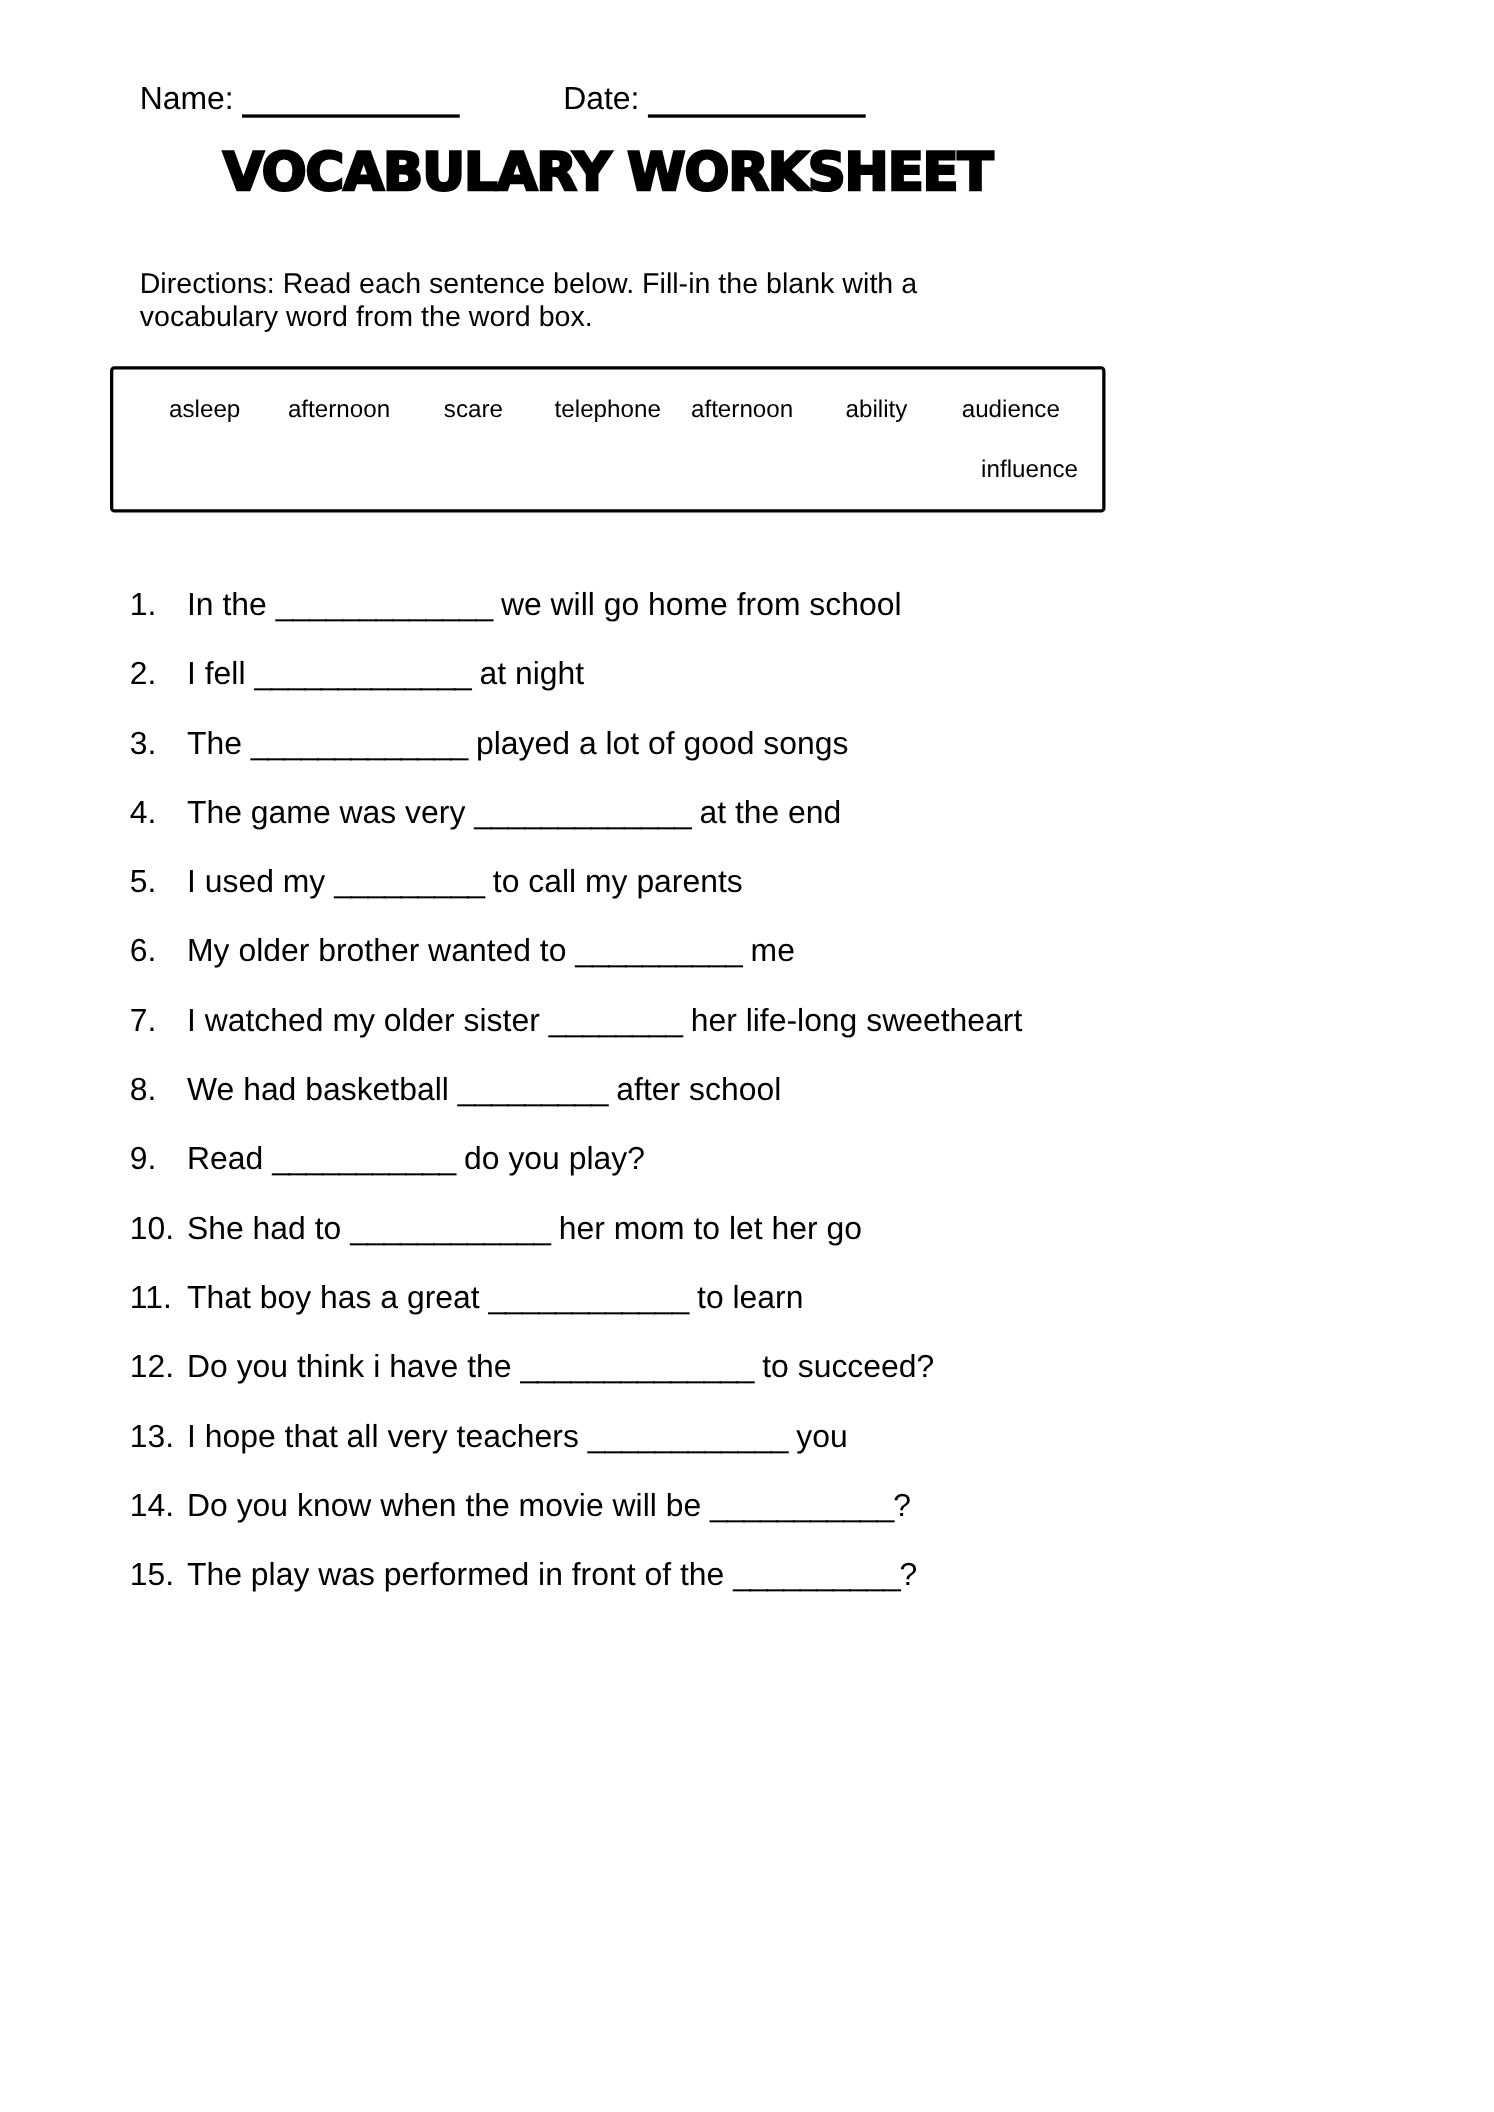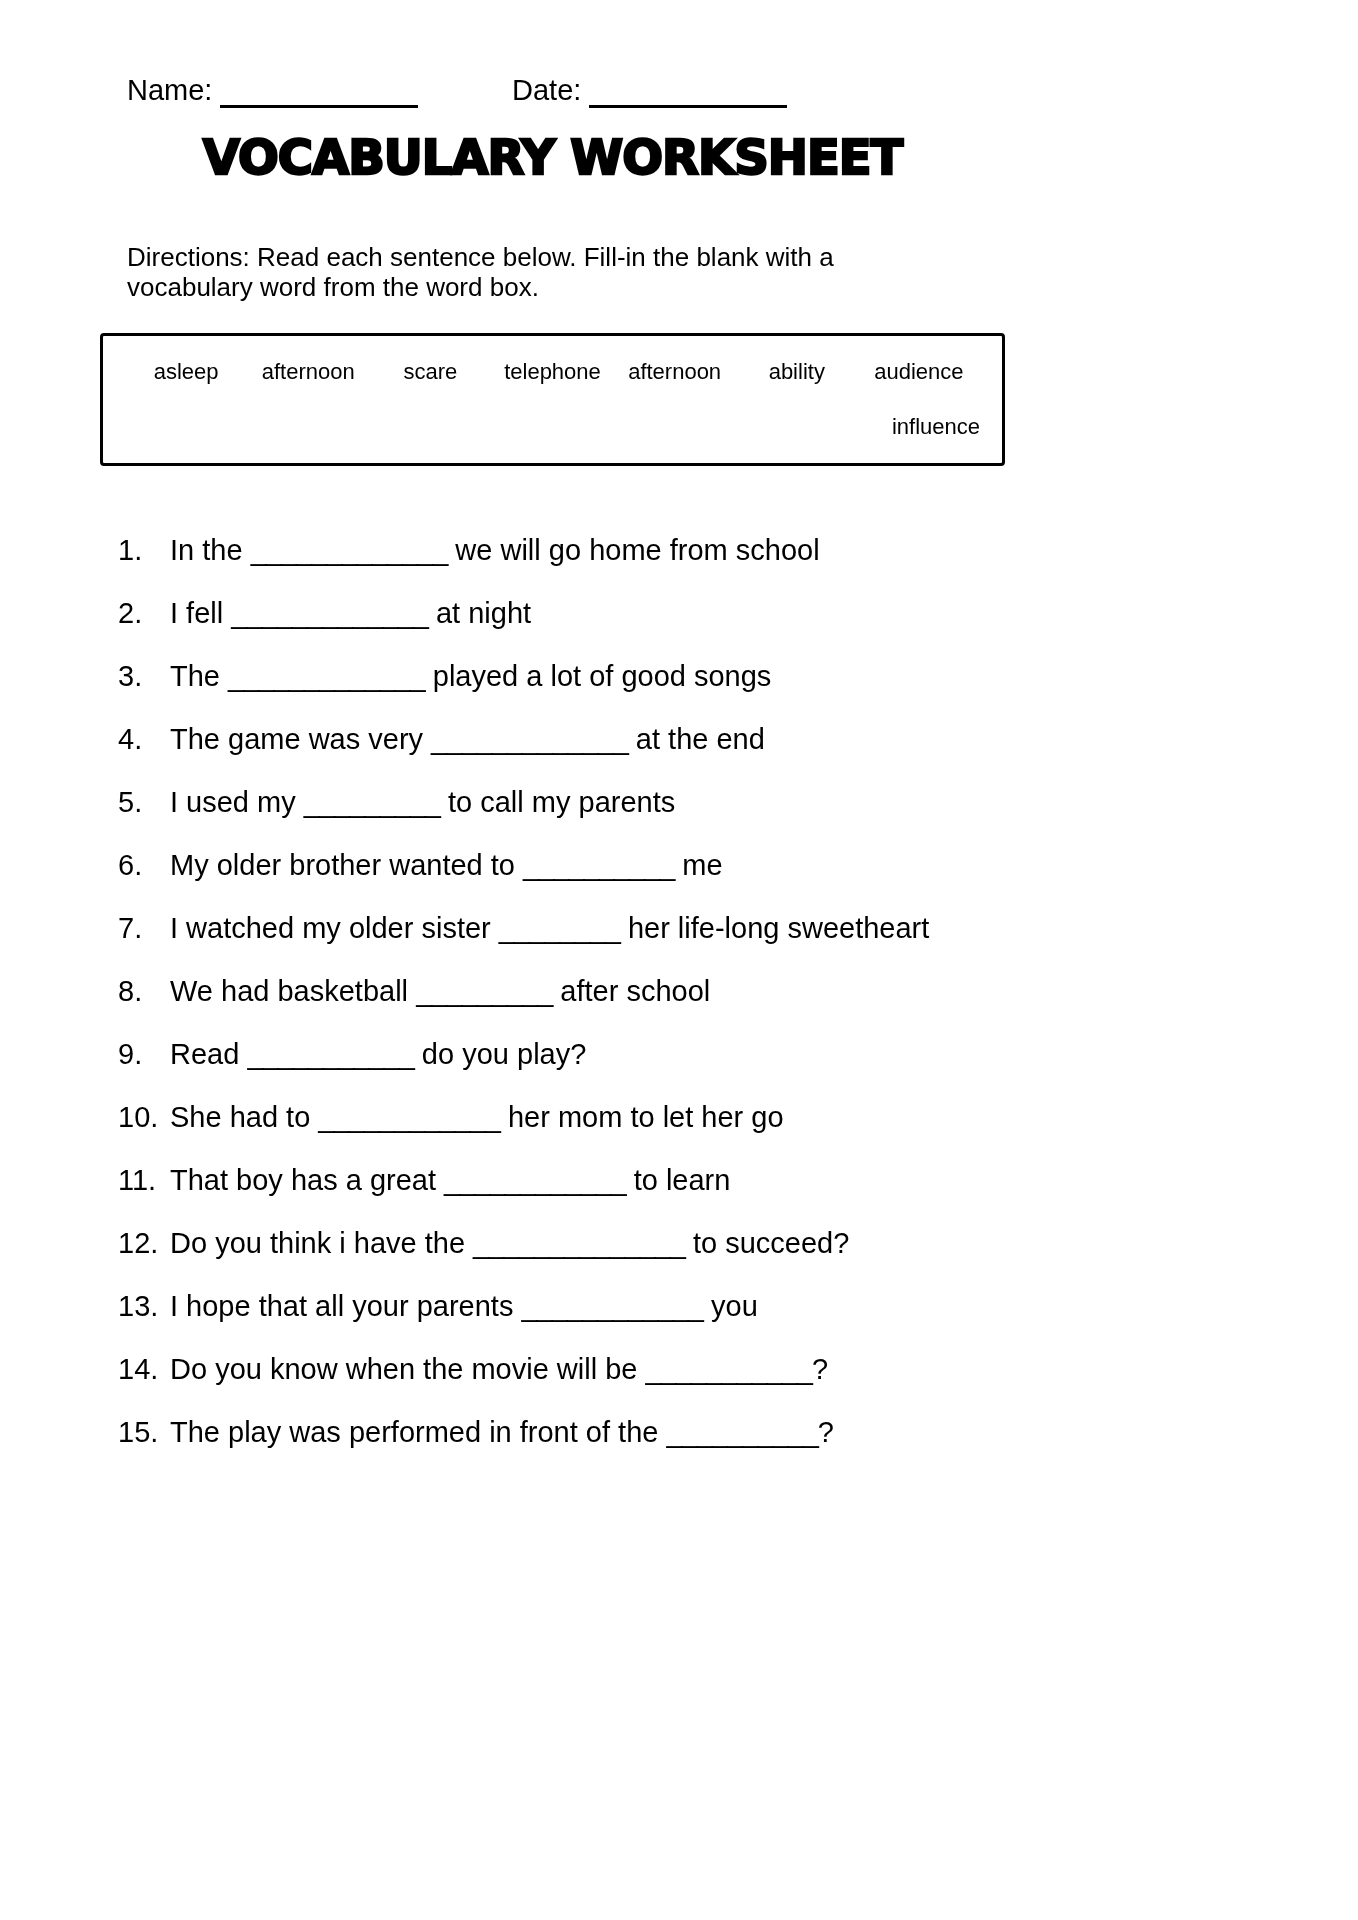--- a/index.html
+++ b/index.html
@@ -118,21 +118,21 @@
     <div class="sentence">
         <span class="num">11.</span>
         <span class="body"><span>That boy has a great </span><span class="blank">____________</span><span> to learn</span></span>
       </div>
     <div class="sentence">
         <span class="num">12.</span>
         <span class="body"><span>Do you think i have the </span><span class="blank">______________</span><span> to succeed?</span></span>
       </div>
     <div class="sentence">
         <span class="num">13.</span>
-        <span class="body"><span>I hope that all your parents </span><span class="blank">____________</span><span> you</span></span>
+        <span class="body"><span>I hope that all very teachers </span><span class="blank">____________</span><span> you</span></span>
       </div>
     <div class="sentence">
         <span class="num">14.</span>
         <span class="body"><span>Do you know when the movie will be </span><span class="blank">___________</span><span>?</span></span>
       </div>
     <div class="sentence">
         <span class="num">15.</span>
         <span class="body"><span>The play was performed in front of the </span><span class="blank">__________</span><span>?</span></span>
       </div>
   </div>

